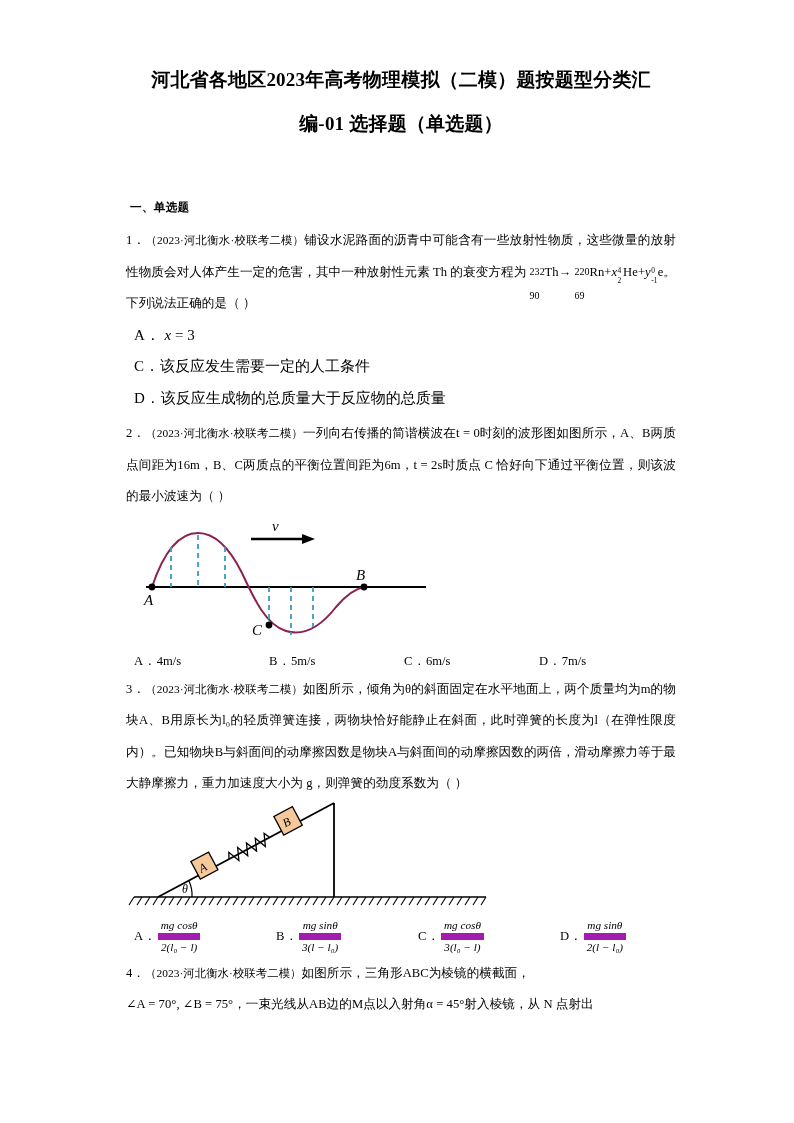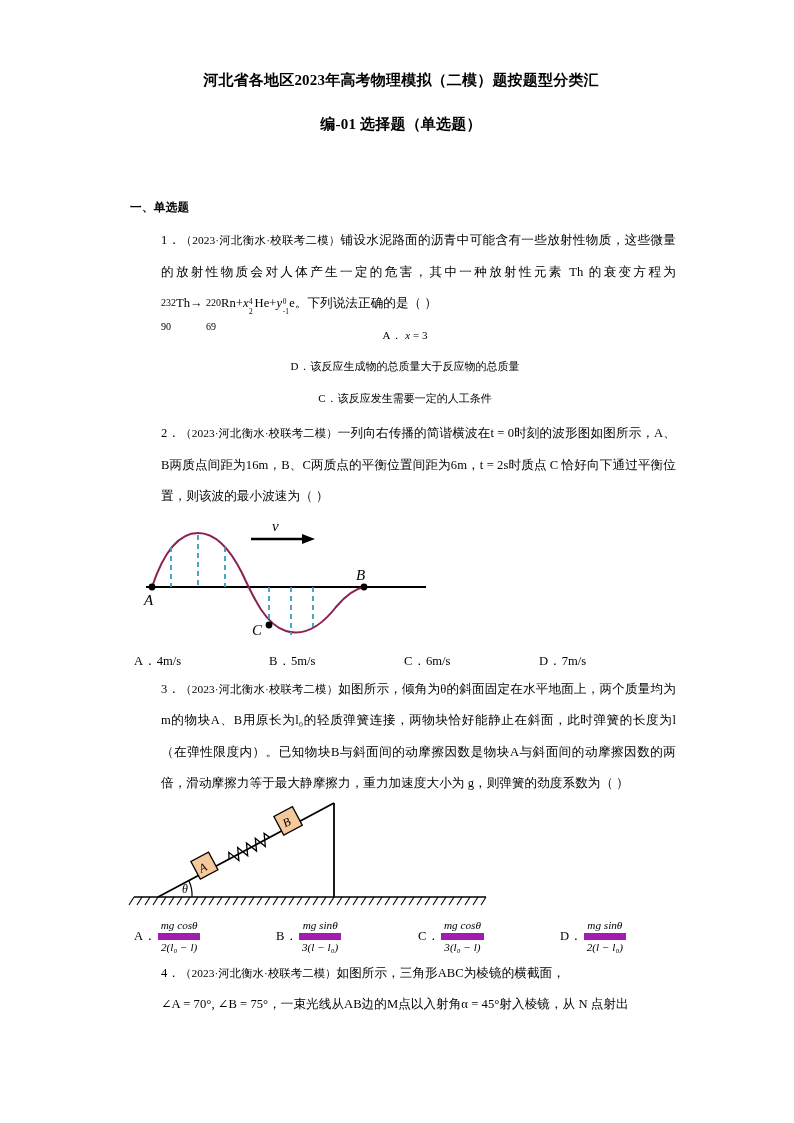--- a/index.html
+++ b/index.html
@@ -20,21 +20,21 @@
     left: 0; top: 0;
     width: 794px;
     height: 1123px;
     box-sizing: border-box;
     padding: 0 118px 0 126px;
   }
   .doc-title {
     margin: 0;
     padding-top: 58px;
     font-family: "Liberation Serif", "DejaVu Serif", serif;
-    font-size: 15px;
+    font-size: 19px;
     font-weight: bold;
     text-align: center;
     line-height: 44px;
     letter-spacing: 0.2px;
   }
   .section-heading {
     margin: 4px;
     padding-top: 45px;
     font-size: 11.6px;
     font-weight: bold;
@@ -43,30 +43,28 @@
   }
   .q-block {
     margin-top: 4px;
   }
   .q-text {
     font-size: 12.6px;
     line-height: 31.5px;
     text-align: justify;
     text-justify: inter-ideograph;
     letter-spacing: 0.05px;
-    margin-left: 35px;
   }
   .q-text .src {
     font-size: 11.4px;
   }
   .opt {
-    font-size: 11px;
+    font-size: 15px;
     line-height: 31.5px;
     padding-left: 8px;
-    text-align: center;
   }
   .opt-letter {
     letter-spacing: 0.5px;
   }
   .it { font-style: italic; font-family: Liberation Serif, serif; }
   .mathvar { font-style: italic; font-family: "Liberation Serif", "DejaVu Serif", serif; }
   .nuc {
     display: inline-block;
     position: relative;
     white-space: nowrap;
@@ -188,24 +186,24 @@
         </span><span style="display:inline-block;width:7px"></span><span>e</span>
       </span><span>。下列说法正确的是（      ）</span>
     </div>
 
     <div class="opt">
       <span class="opt-letter">A．</span>
       <span class="mathvar">x</span>
       <span>= 3</span>
     </div>
     <div class="opt">
+      <span class="opt-letter">C．</span><span>该反应发生需要一定的人工条件</span>
+    </div>
+    <div class="opt">
       <span class="opt-letter">D．</span><span>该反应生成物的总质量大于反应物的总质量</span>
-    </div>
-    <div class="opt">
-      <span class="opt-letter">C．</span><span>该反应发生需要一定的人工条件</span>
     </div>
   </div>
 
   <div class="q-block">
     <div class="q-text">
       <span>2</span>．<span class="src">（2023·河北衡水·校联考二模）</span><span>一列向右传播的简谐横波在t = 0时刻的波形图如图所示，A、B两质点间距为16m，B、C两质点的平衡位置间距为6m，t = 2s时质点 C 恰好向下通过平衡位置，则该波的最小波速为（      ）</span>
     </div>
 
     <div class="fig-wave">
       <svg width="430" height="138" viewBox="0 0 430 138">

